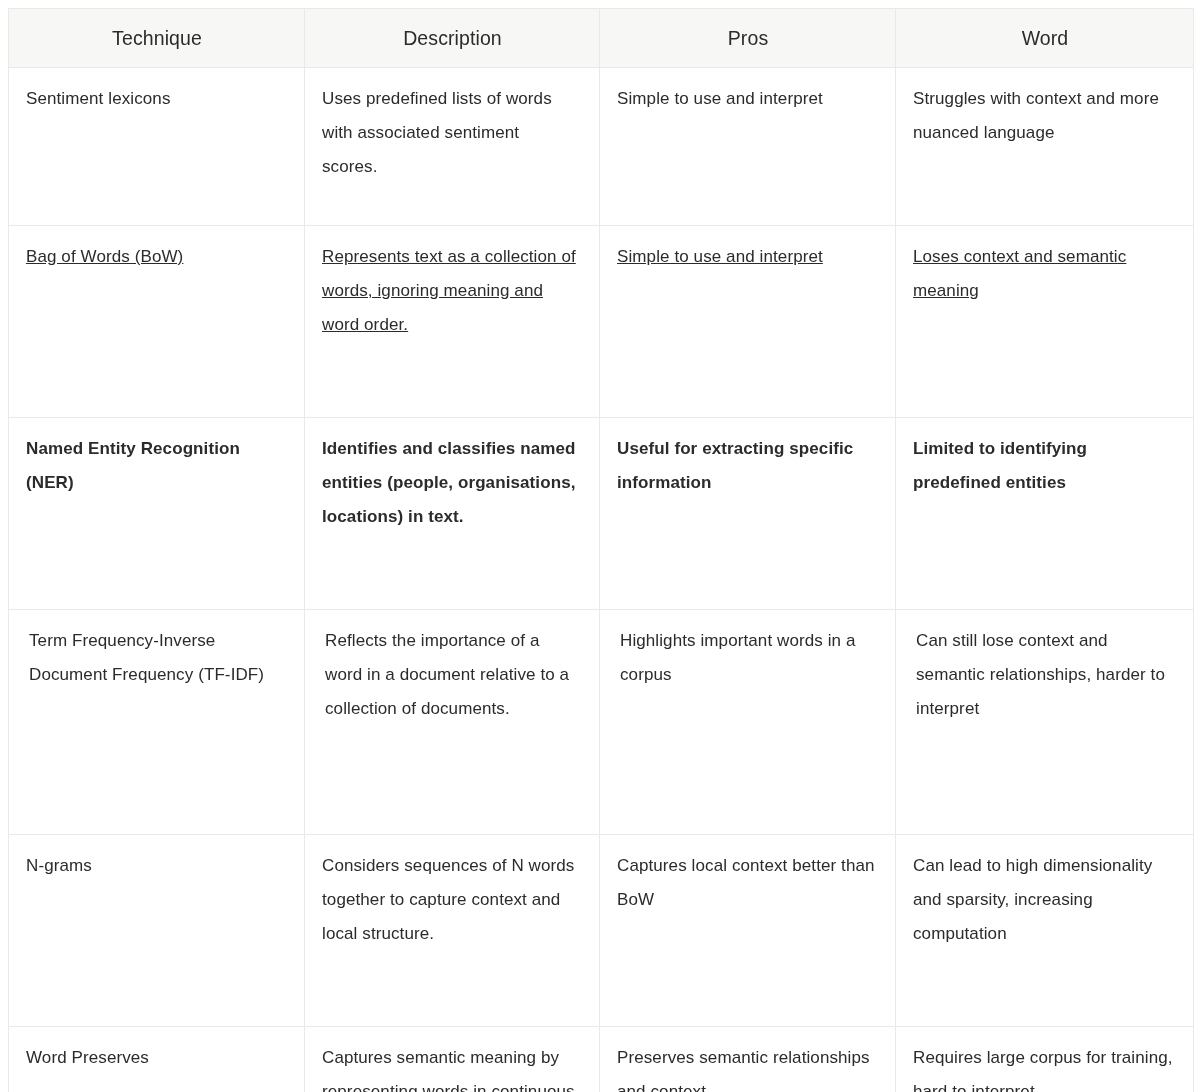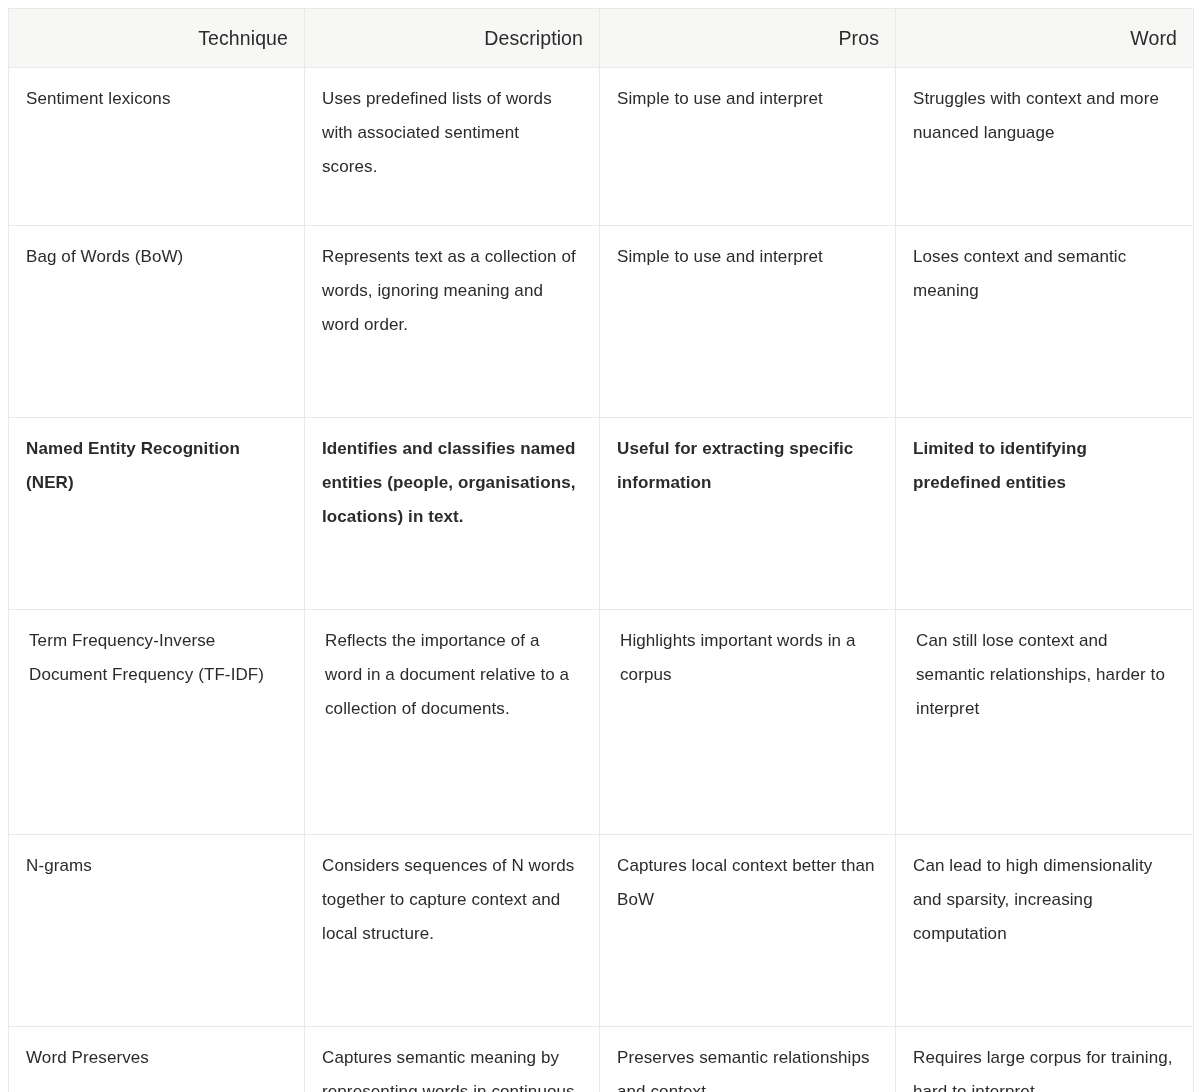--- a/index.html
+++ b/index.html
@@ -31,21 +31,21 @@
     border: 1px solid #e9e9e7;
   }
   table.comparison-table col.col-technique  { width: 296px; }
   table.comparison-table col.col-description{ width: 295px; }
   table.comparison-table col.col-pros       { width: 296px; }
   table.comparison-table col.col-cons       { width: 298px; }
 
   thead th {
     background: #f7f7f5;
     border: 1px solid #e9e9e7;
-    text-align: right;
+    text-align: center;
     vertical-align: middle;
     padding: 16px 16px 16px 17px;
     height: 58px;
     box-sizing: border-box;
     font-weight: 400;
     font-size: 19.5px;
     line-height: 26px;
     color: #2b2b2b;
     letter-spacing: 0.1px;
   }
@@ -55,21 +55,21 @@
     vertical-align: top;
     padding: 14px 20px 14px 17px;
     font-weight: 400;
     font-size: 17px;
     line-height: 34px;
     color: #2b2b2b;
     letter-spacing: 0.1px;
     background: #ffffff;
   }
   tbody tr.row-sentiment td      { height: 129px; }
-  tbody tr.row-bow td            { height: 163px; }
+  tbody tr.row-bow td            { height: 163px; text-decoration: underline; }
   tbody tr.row-ner td            { height: 163px; font-weight: bold; }
   tbody tr.row-tfidf td          { height: 196px; padding-left: 20px; }
   tbody tr.row-ngrams td         { height: 163px; }
   tbody tr.row-embeddings td     { height: 197px; }
 
   .cell-text {
     display: block;
   }
 </style>
 </head>

